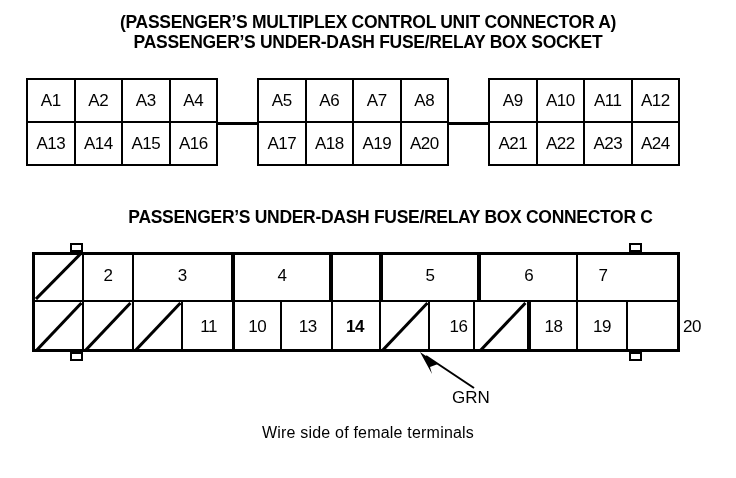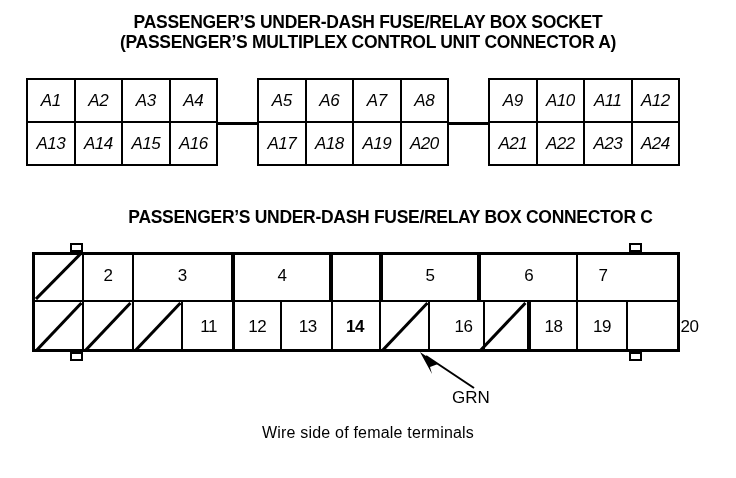--- a/index.html
+++ b/index.html
@@ -20,21 +20,21 @@
     text-align:center;
     font-weight:bold;
     font-size:17.5px;
     letter-spacing:-0.3px;
     line-height:20px;
   }
   #title-a{top:12px;}
   #title-c{top:207px;padding-left:45px;}
 
   
-  #connector-a{position:absolute;left:0;top:78px;width:736px;height:92px;font-style:italic;}
+  #connector-a{position:absolute;left:0;top:78px;width:736px;height:92px;}
   .a-group{
     position:absolute;
     top:0;
     height:88px;
     border:2.5px solid #000;
     box-sizing:border-box;
     display:flex;
     flex-direction:column;
   }
   .a-row{display:flex;flex:1;}
@@ -125,22 +125,22 @@
     font-size:16px;
     letter-spacing:0.2px;
   }
 </style>
 </head>
 <body>
 
 <div class="page">
 
   <div class="title-block" id="title-a">
+    <div>(PASSENGER’S MULTIPLEX CONTROL UNIT CONNECTOR A)</div>
     <div>PASSENGER’S UNDER-DASH FUSE/RELAY BOX SOCKET</div>
-    <div>(PASSENGER’S MULTIPLEX CONTROL UNIT CONNECTOR A)</div>
   </div>
 
   <div id="connector-a">
       <div class="a-group" style="left: 26px; width: 192px;">
         <div class="a-row top">
           <div class="a-cell">A1</div>
           <div class="a-cell">A2</div>
           <div class="a-cell">A3</div>
           <div class="a-cell">A4</div>
         </div>
@@ -237,52 +237,52 @@
             <span class="slash">
               <svg viewBox="0 0 100 100" preserveAspectRatio="none">
                 <line x1="2" y1="98" x2="98" y2="2" stroke="#000" stroke-width="3" vector-effect="non-scaling-stroke"></line>
               </svg>
             </span>
           </div>
           <div class="c-cell" style="left: 153px; width: 49.3846px;">
             <span>11</span>
           </div>
           <div class="c-cell detached" style="left: 200.538px; width: 49.3846px;">
-            <span>12</span>
+            <span>10</span>
           </div>
           <div class="c-cell" style="left: 252px; width: 49.3846px;">
             <span>13</span>
           </div>
           <div class="c-cell" style="left: 299.308px; width: 49.3846px; font-weight: bold;">
             <span>14</span>
           </div>
           <div class="c-cell" style="left: 348.692px; width: 49.3846px;">
             <span class="slash">
               <svg viewBox="0 0 100 100" preserveAspectRatio="none">
                 <line x1="2" y1="98" x2="98" y2="2" stroke="#000" stroke-width="3" vector-effect="non-scaling-stroke"></line>
               </svg>
             </span>
           </div>
-          <div class="c-cell" style="left: 398.077px; width: 55px; padding-left: 14px;">
+          <div class="c-cell" style="left: 398.077px; width: 45px; padding-left: 14px;">
             <span>16</span>
           </div>
           <div class="c-cell" style="left: 447.462px; width: 49.3846px;">
             <span class="slash">
               <svg viewBox="0 0 100 100" preserveAspectRatio="none">
                 <line x1="2" y1="98" x2="98" y2="2" stroke="#000" stroke-width="3" vector-effect="non-scaling-stroke"></line>
               </svg>
             </span>
           </div>
           <div class="c-cell detached" style="left: 496.846px; width: 49.3846px;">
             <span>18</span>
           </div>
           <div class="c-cell" style="left: 546.231px; width: 49.3846px;">
             <span>19</span>
           </div>
-          <div class="c-cell noright" style="left: 631px; width: 53px;">
+          <div class="c-cell noright" style="left: 616px; width: 53px; justify-content: flex-end;">
             <span>20</span>
           </div>
         </div>
     </div>
   <div class="tab" style="left: 38px; top: -9px;"></div>
       <div class="tab" style="left: 38px; top: 100px;"></div>
       <div class="tab" style="left: 597px; top: -9px;"></div>
       <div class="tab" style="left: 597px; top: 100px;"></div>
     </div>
 

